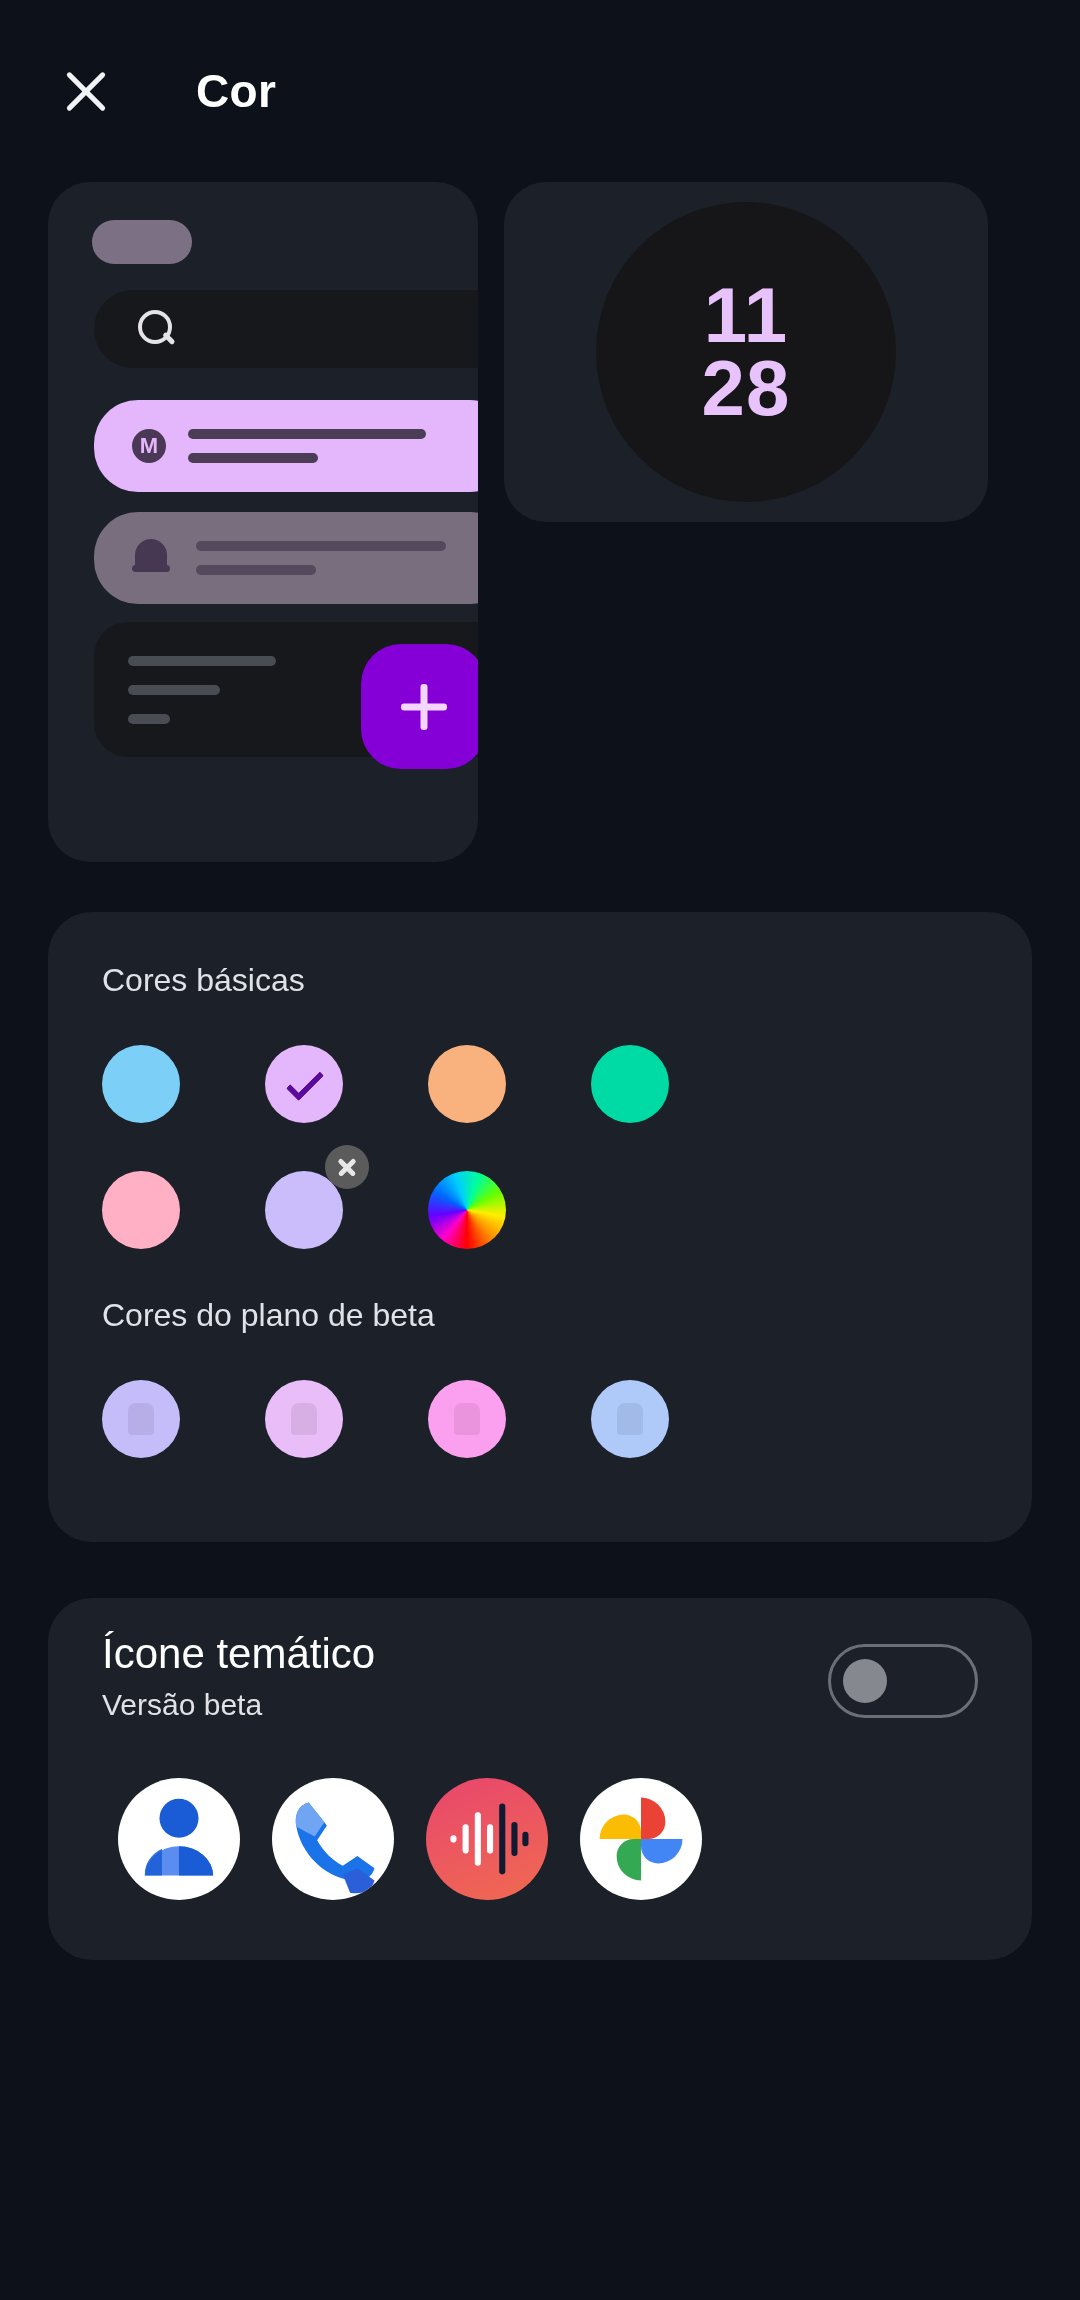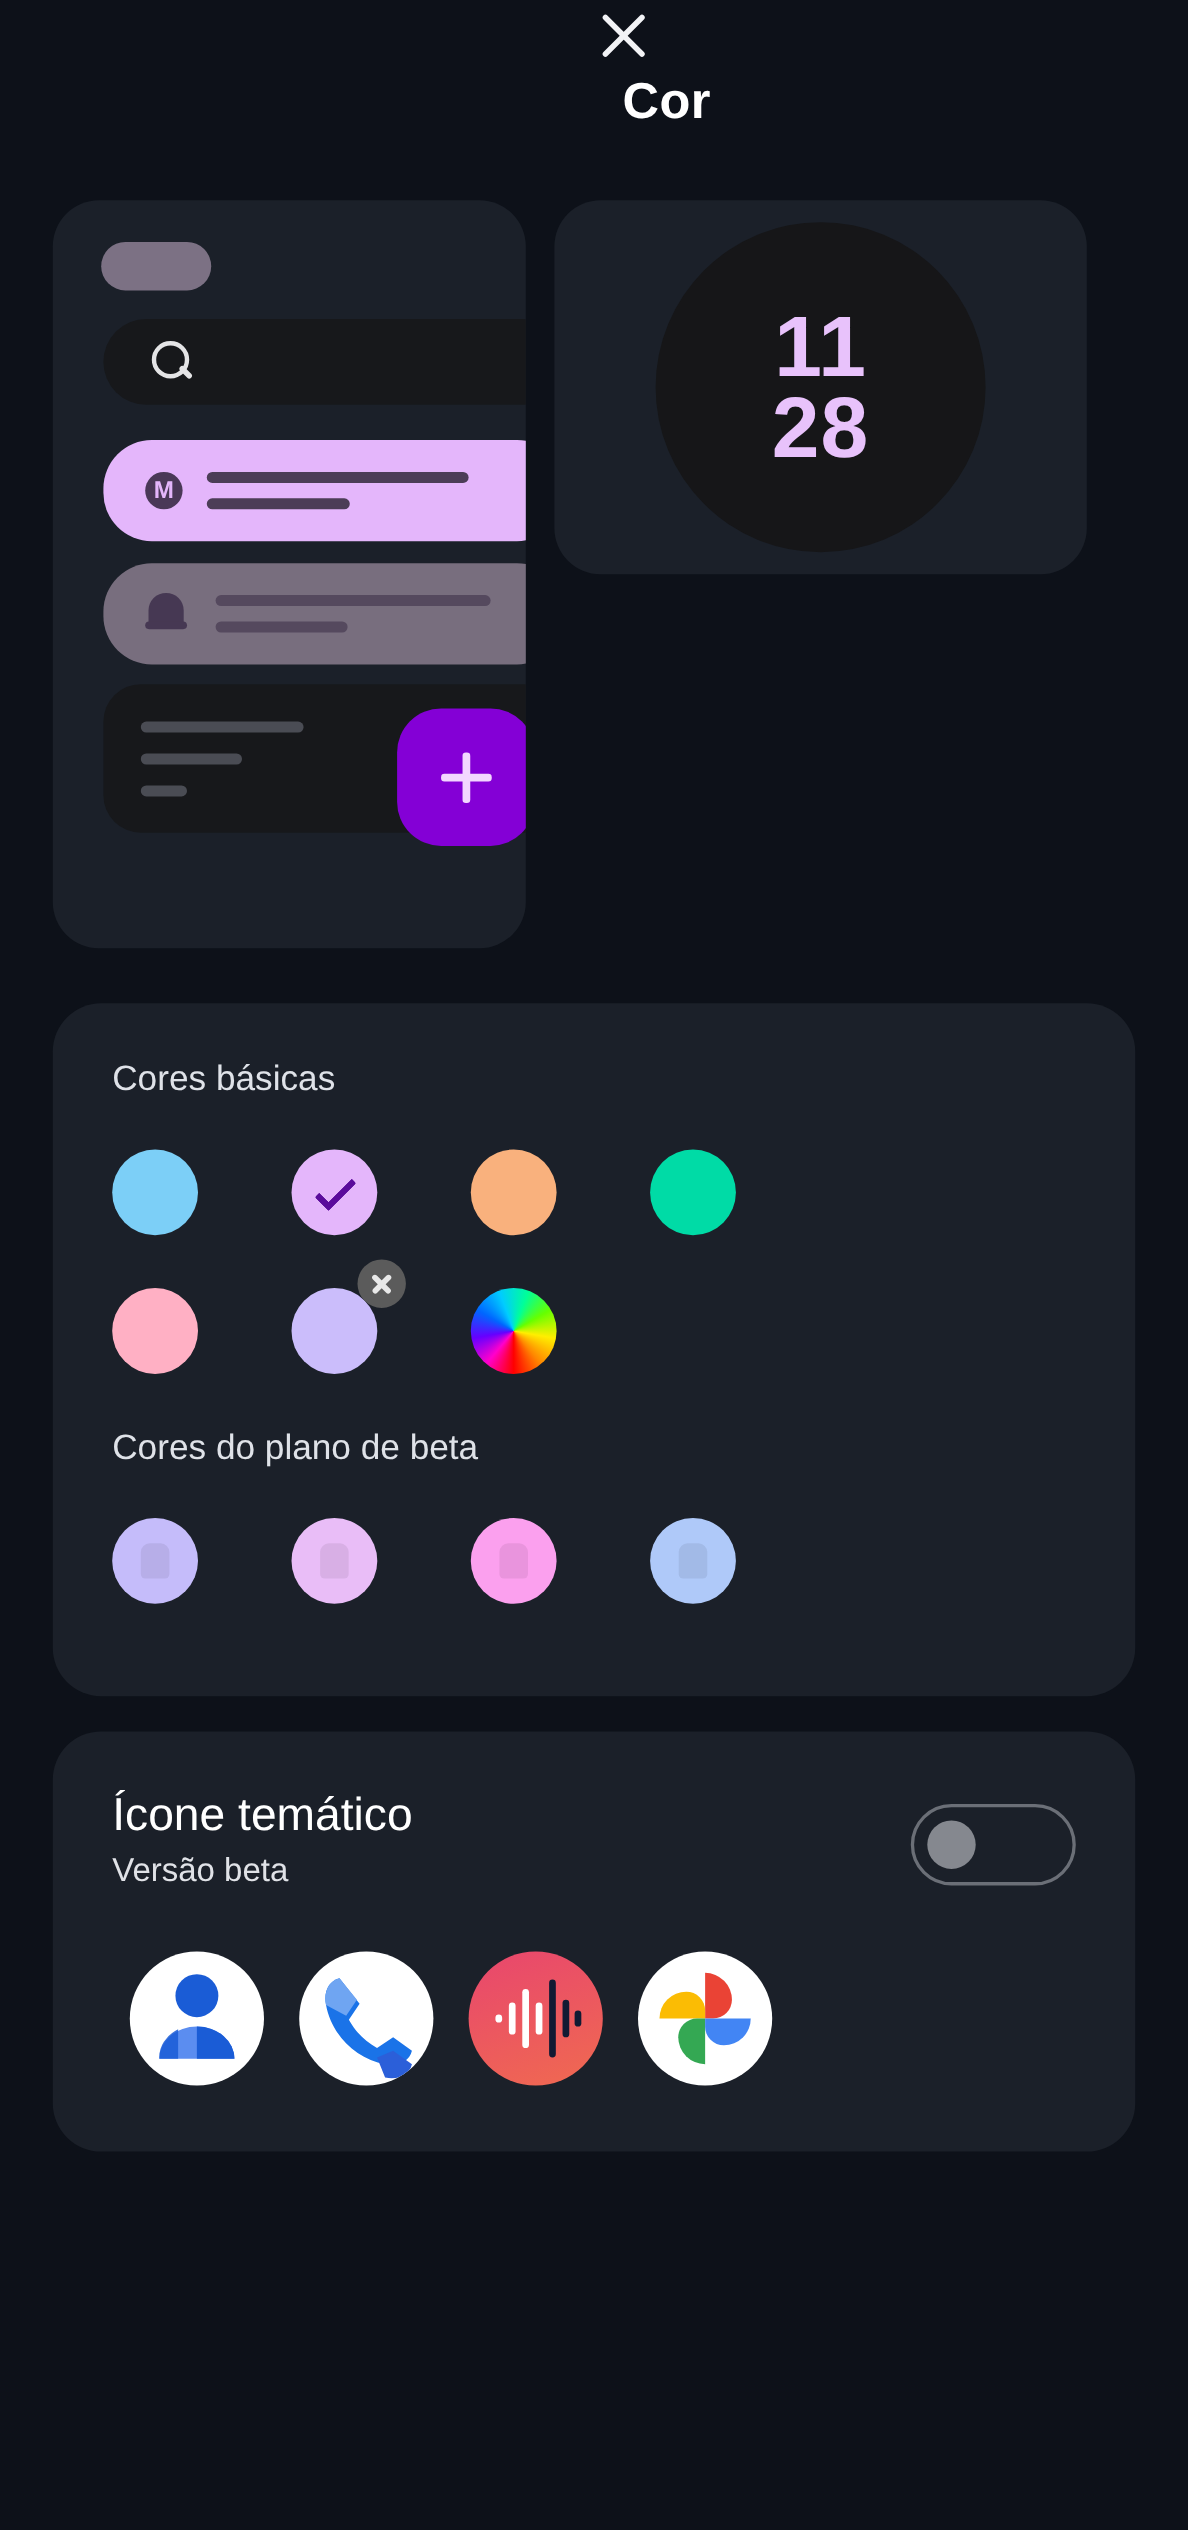--- a/index.html
+++ b/index.html
@@ -5,21 +5,21 @@
   * { box-sizing: border-box; margin: 0; padding: 0; }
   html, body {
     width: 1080px; height: 2300px;
     background: #0d1119;
     font-family: "Liberation Sans", sans-serif;
     overflow: hidden;
   }
   .screen { position: relative; width: 1080px; height: 2300px; background: #0d1119; }
 
   
-  .header { display: flex; align-items: center; height: 182px; padding: 0 0 0 54px; flex-direction: column; }
+  .header { display: flex; align-items: center; height: 182px; padding: 0 0 0 54px; }
   .close-btn {
     width: 64px; height: 64px; position: relative; cursor: pointer; flex: 0 0 auto;
   }
   .close-btn::before, .close-btn::after {
     content: ""; position: absolute; left: 6px; top: 30px;
     width: 52px; height: 5px; background: #f2f3f6; border-radius: 3px;
   }
   .close-btn::before { transform: rotate(45deg); }
   .close-btn::after  { transform: rotate(-45deg); }
   .header-title {
@@ -148,21 +148,21 @@
                      #00ff99, #66ff00, #ffee00, #ff8800, #ff0000);
   }
   .bg-swatch::after {
     content: ""; position: absolute; left: 50%; top: 50%; transform: translate(-50%,-50%);
     width: 26px; height: 32px; border-radius: 8px 8px 4px 4px; background: rgba(0,0,0,.07);
   }
   .section-label-2 { margin-top: 14px; }
 
   
   .theme-card {
-    margin: 32px 48px 0; background: #1b2029; border-radius: 44px; padding: 52px 54px 60px;
+    margin: 56px 48px 0; background: #1b2029; border-radius: 44px; padding: 32px 54px 60px;
   }
   .theme-head { display: flex; align-items: flex-start; justify-content: space-between; }
   .theme-title { font-size: 42px; color: #ffffff; line-height: 1.15; }
   .theme-sub { font-size: 30px; color: #e0e2e7; margin-top: 10px; }
   .switch-off {
     width: 150px; height: 74px; border-radius: 40px; border: 3px solid #6b6f77;
     position: relative; flex: 0 0 auto; margin-top: 14px;
   }
   .switch-off::after {
     content: ""; position: absolute; left: 12px; top: 12px; width: 44px; height: 44px;

